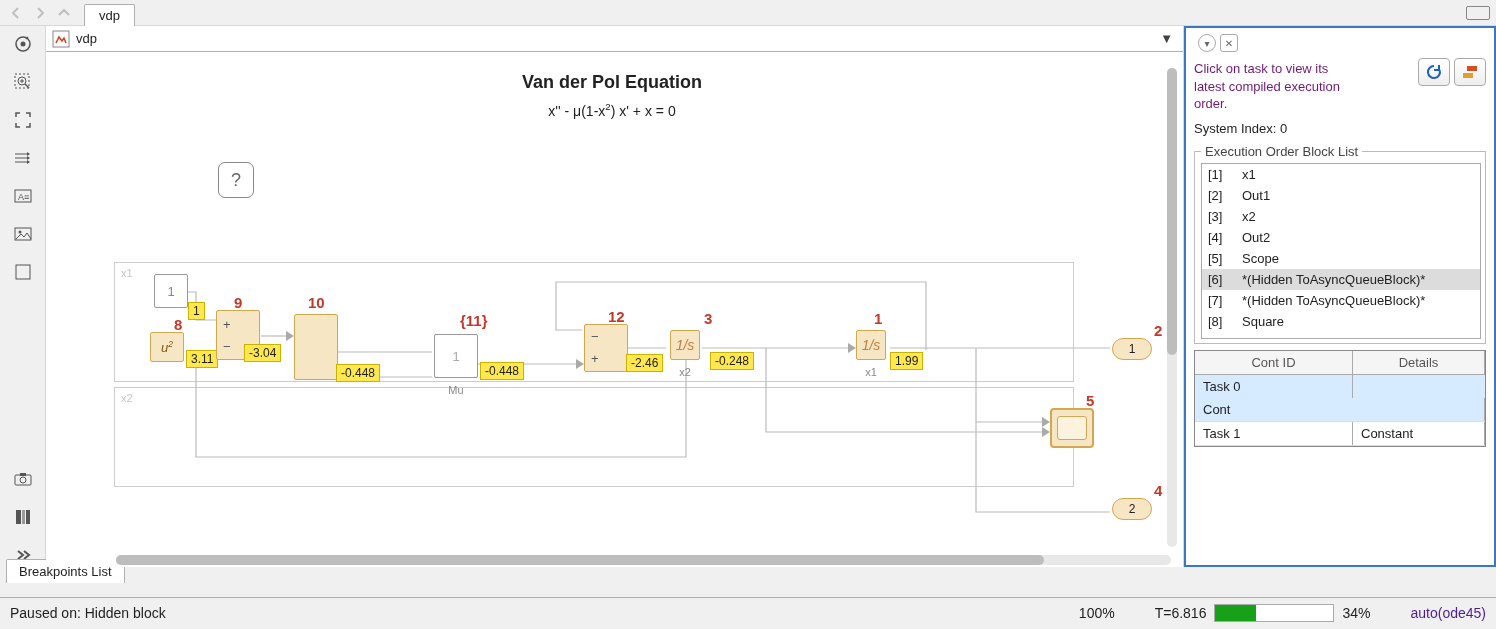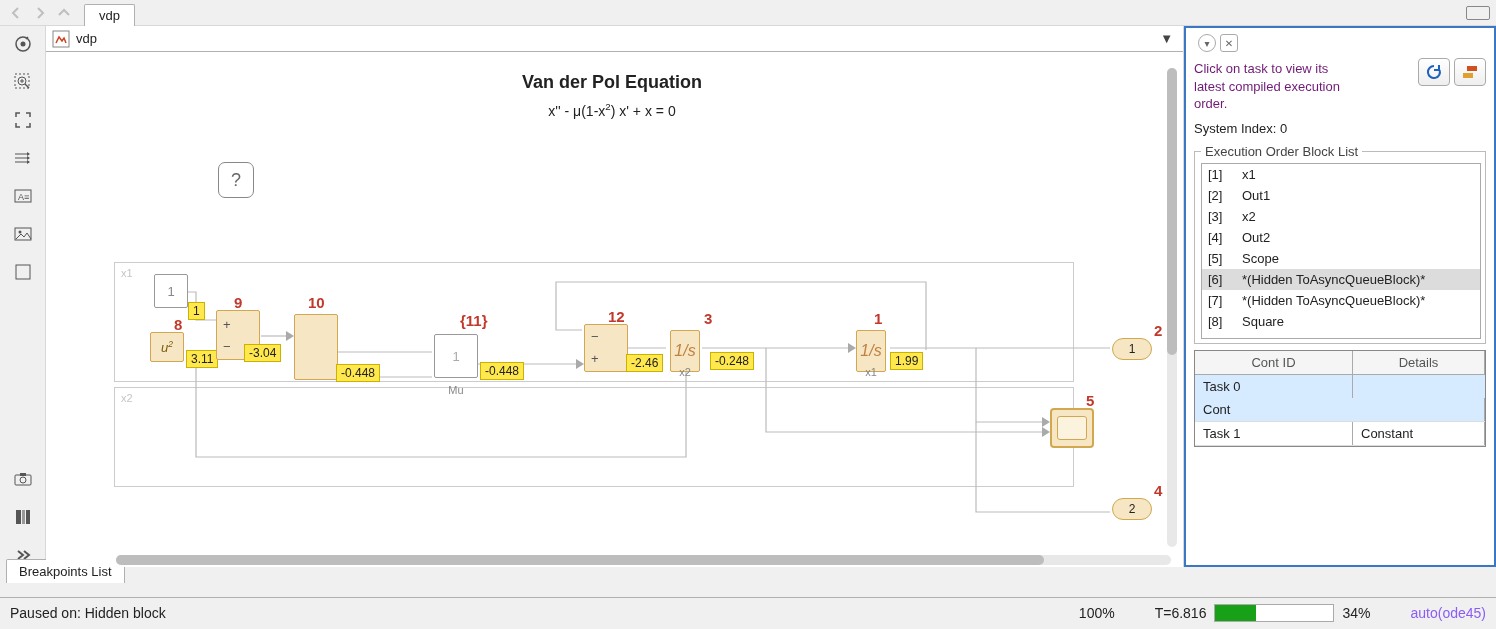--- a/index.html
+++ b/index.html
@@ -53,21 +53,21 @@
   .diag-title { position:absolute; top:20px; left:50%; transform:translateX(-50%); text-align:center; }
   .diag-title .t1 { font-weight:700; font-size:18px; margin-bottom:8px; }
   .diag-title .t2 { font-size:14px; }
   .diag-title sup { font-size:.7em; }
 
   .help-btn { position:absolute; left:172px; top:110px; width:36px; height:36px; border:1.5px solid #888; border-radius:7px; background:#fff; display:flex; align-items:center; justify-content:center; font-size:18px; color:#666; }
 
   
   .blk { position:absolute; border:1.5px solid var(--block-border); background:var(--block-bg); border-radius:2px; }
   .blk.white { background:#fff; border-color:#999; }
-  .blk.integ { width:30px; height:42px; color:#c08040; font-size:16px; display:flex; align-items:center; justify-content:center; font-style:italic; }
+  .blk.integ { width:30px; height:30px; color:#c08040; font-size:14px; display:flex; align-items:center; justify-content:center; font-style:italic; }
   .lbl-below { position:absolute; font-size:11px; color:#888; text-align:center; transform:translateX(-50%); }
   .exec-num { position:absolute; color:var(--red); font-weight:700; font-size:15px; }
   .val { position:absolute; background:var(--hi-yellow); border:1px solid #c9b200; padding:1px 4px; font-size:12px; white-space:nowrap; }
   .rail { position:absolute; border:1px solid #ccc; background:#fff; }
   .rail .rlabel { position:absolute; left:6px; top:4px; color:#c5c5c5; font-size:11px; }
   .tri { position:absolute; width:0; height:0; border-top:5px solid transparent; border-bottom:5px solid transparent; border-left:8px solid #aaa; }
 
   
   .sym { position:absolute; font-size:13px; color:#555; pointer-events:none; }
 
@@ -103,21 +103,21 @@
   .task-tbl .trow { border-bottom:1px solid #ddd; }
   .task-tbl .trow.sel { background:var(--sel-row);flex-direction:column; }
 
   
   .bp-bar { height:30px; display:flex; align-items:flex-end; padding:14px 6px; }
   .bp-tab { background:#fff; border:1px solid var(--border); border-bottom:none; padding:4px 12px; font-size:13px; border-radius:2px 2px 0 0; }
   .status { height:30px; border-top:1px solid var(--border); display:flex; align-items:center; padding:0 10px; font-size:14px; background:var(--bg); }
   .status .sp { flex:1; }
   .status .prog { width:120px; height:18px; border:1px solid #aaa; background:#fff; margin:0 8px; position:relative; }
   .status .prog .fill { position:absolute; left:0; top:0; bottom:0; background:#18a018; }
-  .status .solver { color:#8b5cf6; margin-left:auto; }
+  .status .solver { color:#4c1d95; margin-left:auto; }
 </style>
 </head>
 <body>
 
 <div class="topbar">
   <div class="tool-btn disabled">
     <svg width="14" height="14" viewBox="0 0 14 14">
         <path d="M9 2 L4 7 L9 12" fill="none" stroke="currentColor" stroke-width="2"></path>
       </svg>
   </div>

